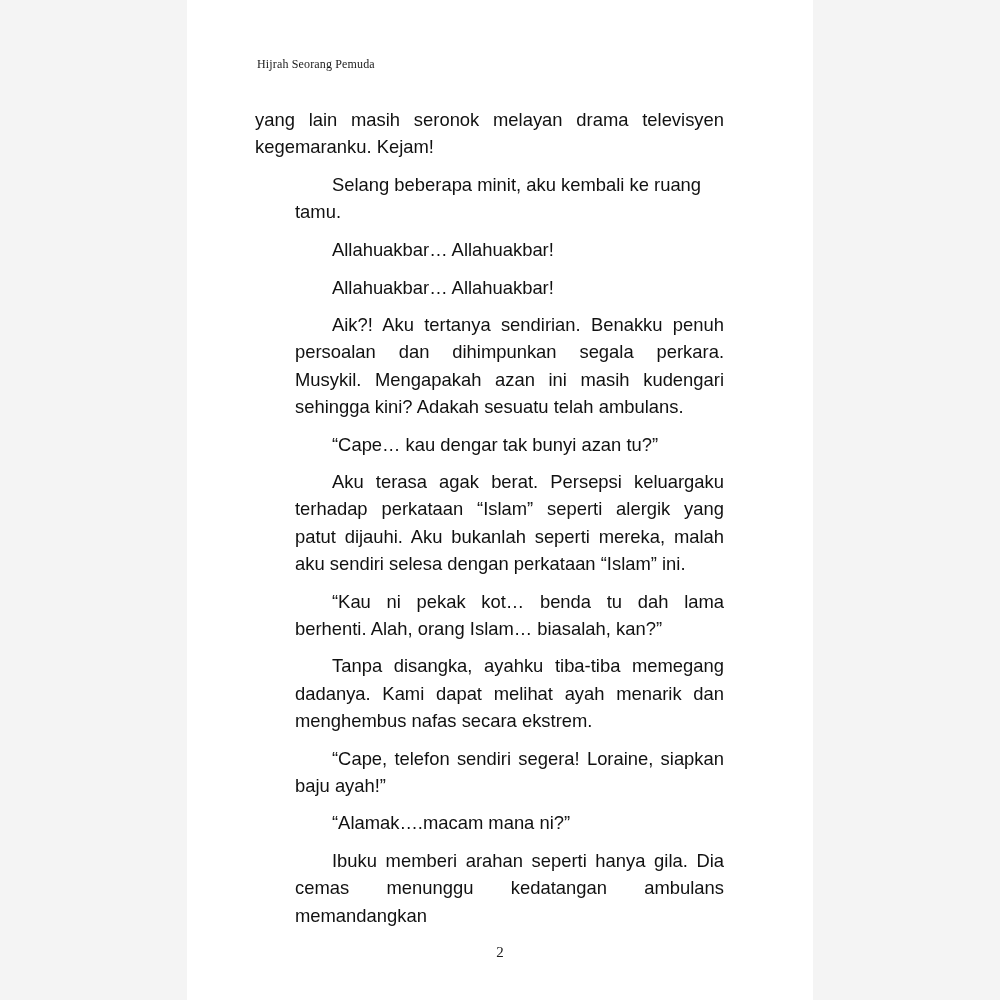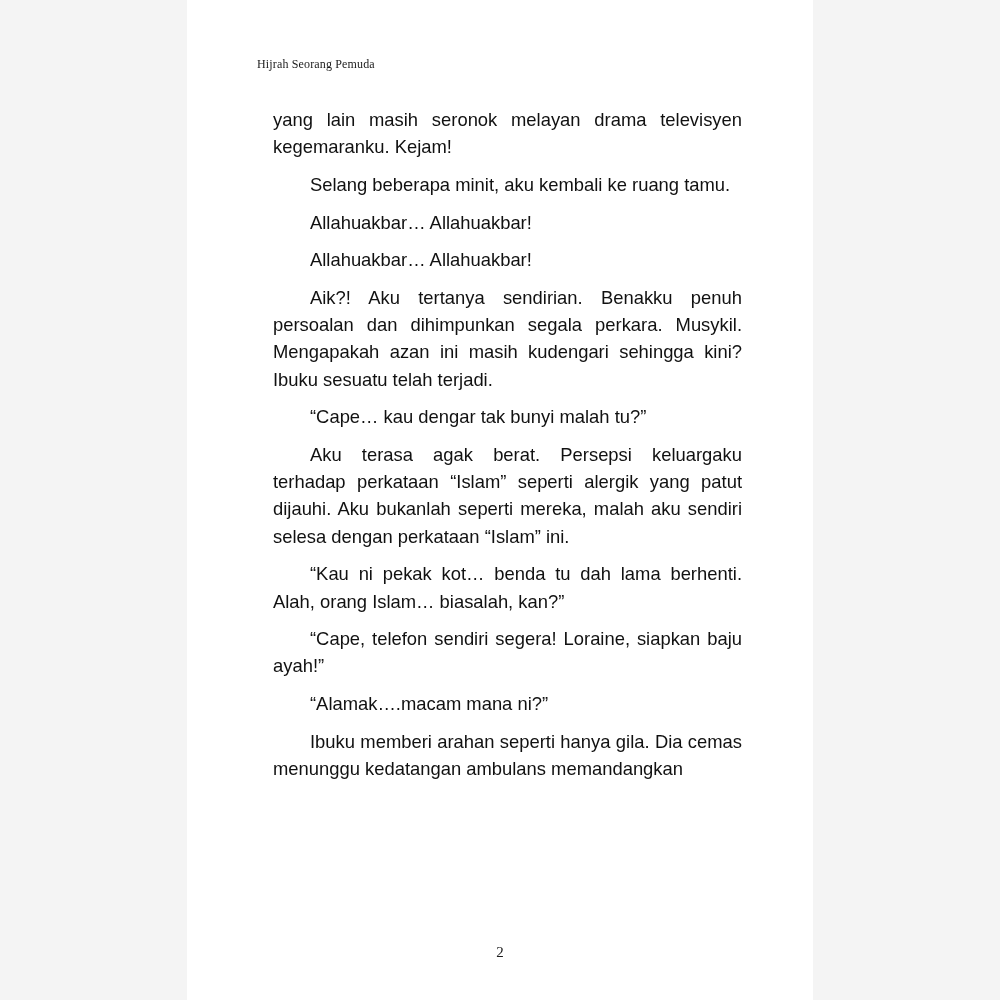--- a/index.html
+++ b/index.html
@@ -42,21 +42,21 @@
     font-size: 12px;
     line-height: 18px;
     color: #1a1a1a;
     letter-spacing: 0.15px;
     white-space: nowrap;
   }
 
   
   .text-column {
     position: absolute;
-    left: 86px;
+    left: 68px;
     top: 106px;
     width: 469px;
   }
 
   .body-paragraph {
     margin: 0 0 0 0;
     font-family: "Liberation Sans", sans-serif;
     font-size: 18.4px;
     line-height: 27.2px;
     color: #111111;
@@ -66,20 +66,21 @@
     hyphens: none;
     word-spacing: 0px;
   }
 
   .body-paragraph + .body-paragraph {
     margin-top: 10.5px;
   }
 
   .body-paragraph.indented {
     text-indent: 37px;
+    margin-left: 40px;
   }
 
   .body-paragraph.flush {
     text-indent: 0;
   }
 
   
   .body-paragraph.no-justify {
     text-align: left;
   }
@@ -109,29 +110,30 @@
     <div class="text-column">
 
       <p class="body-paragraph flush">yang lain masih seronok melayan drama televisyen kegemaranku. Kejam!</p>
 
       <p class="body-paragraph indented no-justify">Selang beberapa minit, aku kembali ke ruang tamu.</p>
 
       <p class="body-paragraph indented no-justify">Allahuakbar… Allahuakbar!</p>
 
       <p class="body-paragraph indented no-justify">Allahuakbar… Allahuakbar!</p>
 
-      <p class="body-paragraph indented">Aik?! Aku tertanya sendirian. Benakku penuh persoalan dan dihimpunkan segala perkara. Musykil. Mengapakah azan ini masih kudengari sehingga kini? Ibuku sesuatu telah terjadi.</p>
+      <p class="body-paragraph indented">Aik?! Aku tertanya sendirian. Benakku penuh persoalan dan dihimpunkan segala perkara. Musykil. Mengapakah azan ini masih kudengari sehingga kini? Adakah sesuatu telah ambulans.</p>
 
-      <p class="body-paragraph indented no-justify">“Cape… kau dengar tak bunyi malah tu?”</p>
+      <p class="body-paragraph indented no-justify">“Cape… kau dengar tak bunyi azan tu?”</p>
 
 
       <p class="body-paragraph indented">Aku terasa agak berat. Persepsi keluargaku terhadap perkataan “Islam” seperti alergik yang patut dijauhi. Aku bukanlah seperti mereka, malah aku sendiri selesa dengan perkataan “Islam” ini.</p>
 
       <p class="body-paragraph indented">“Kau ni pekak kot… benda tu dah lama berhenti. Alah, orang Islam… biasalah, kan?”</p>
 
+      <p class="body-paragraph indented">Tanpa disangka, ayahku tiba-tiba memegang dadanya. Kami dapat melihat ayah menarik dan menghembus nafas secara ekstrem.</p>
 
       <p class="body-paragraph indented">“Cape, telefon sendiri segera! Loraine, siapkan baju ayah!”</p>
 
       <p class="body-paragraph indented no-justify">“Alamak….macam mana ni?”</p>
 
       <p class="body-paragraph indented">Ibuku memberi arahan seperti hanya gila. Dia cemas menunggu kedatangan ambulans memandangkan</p>
 
     </div>
 
     <div class="page-folio">2</div>

